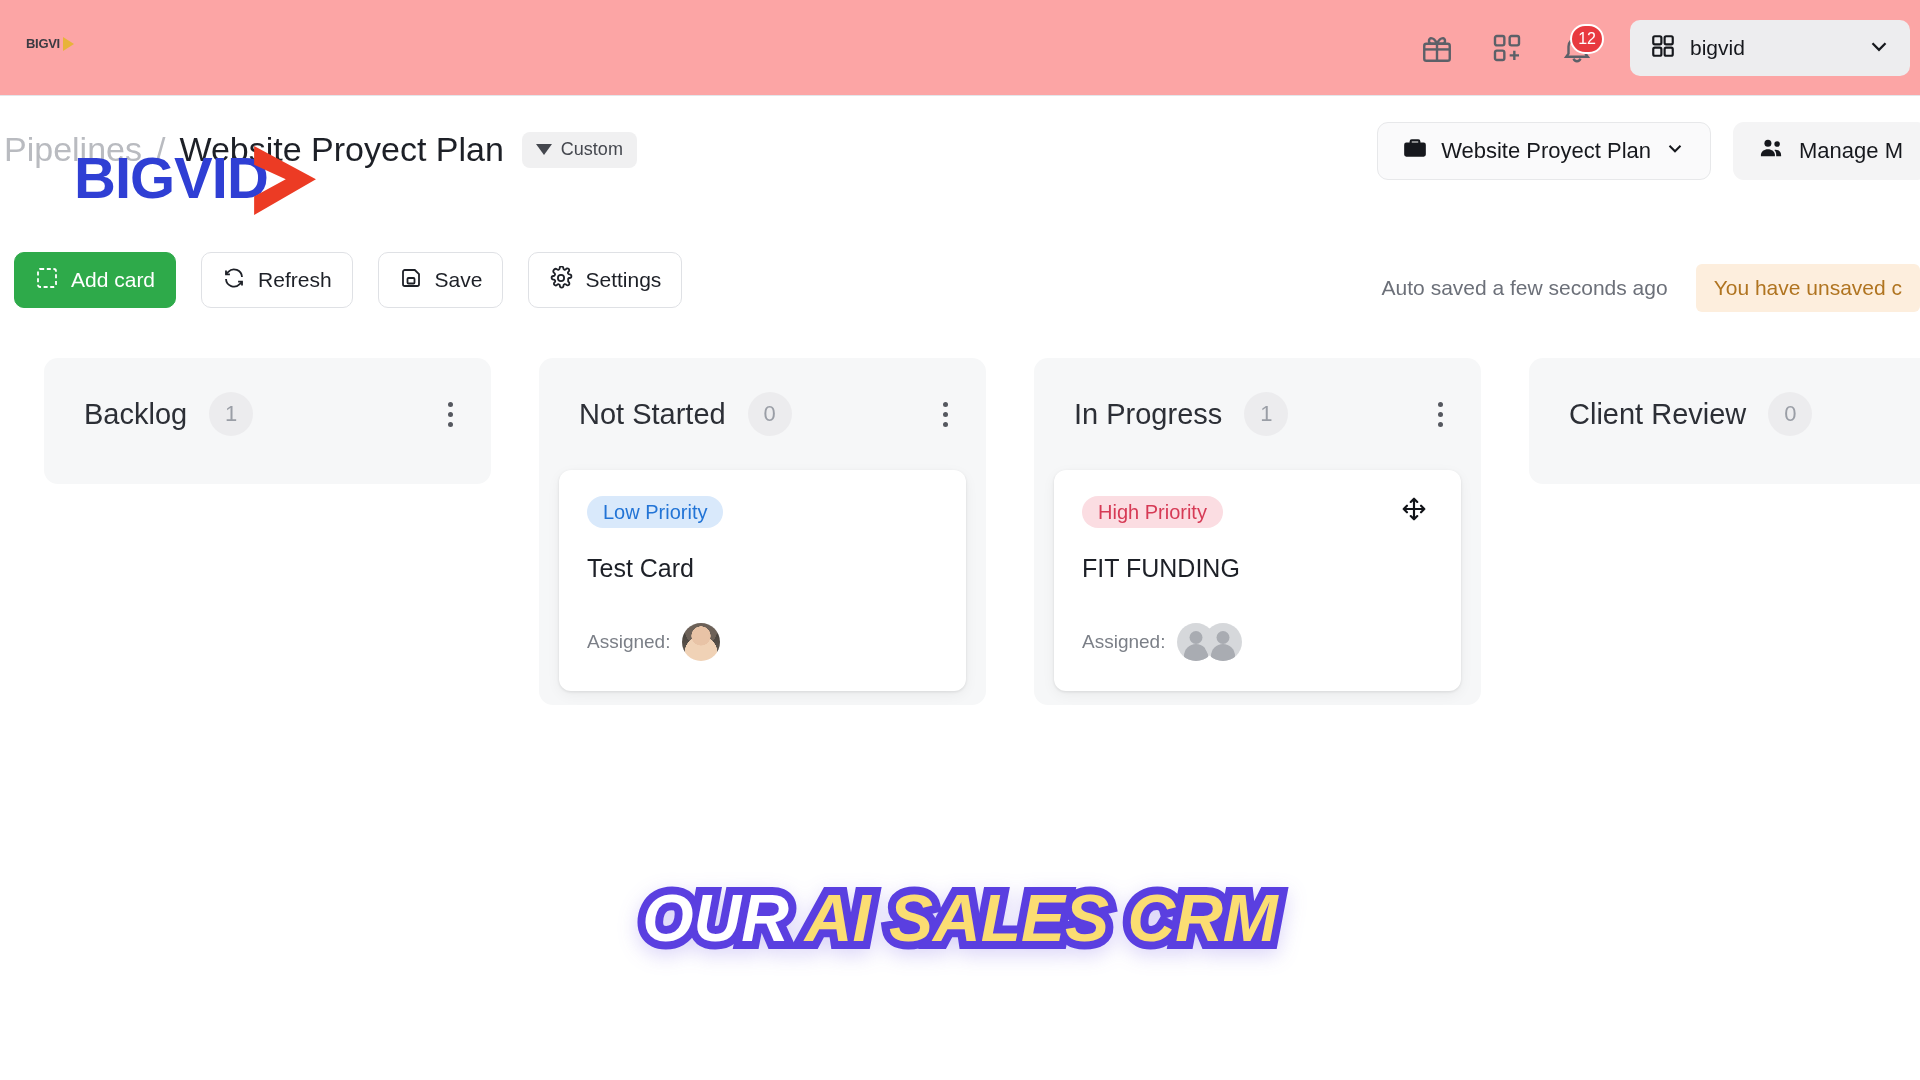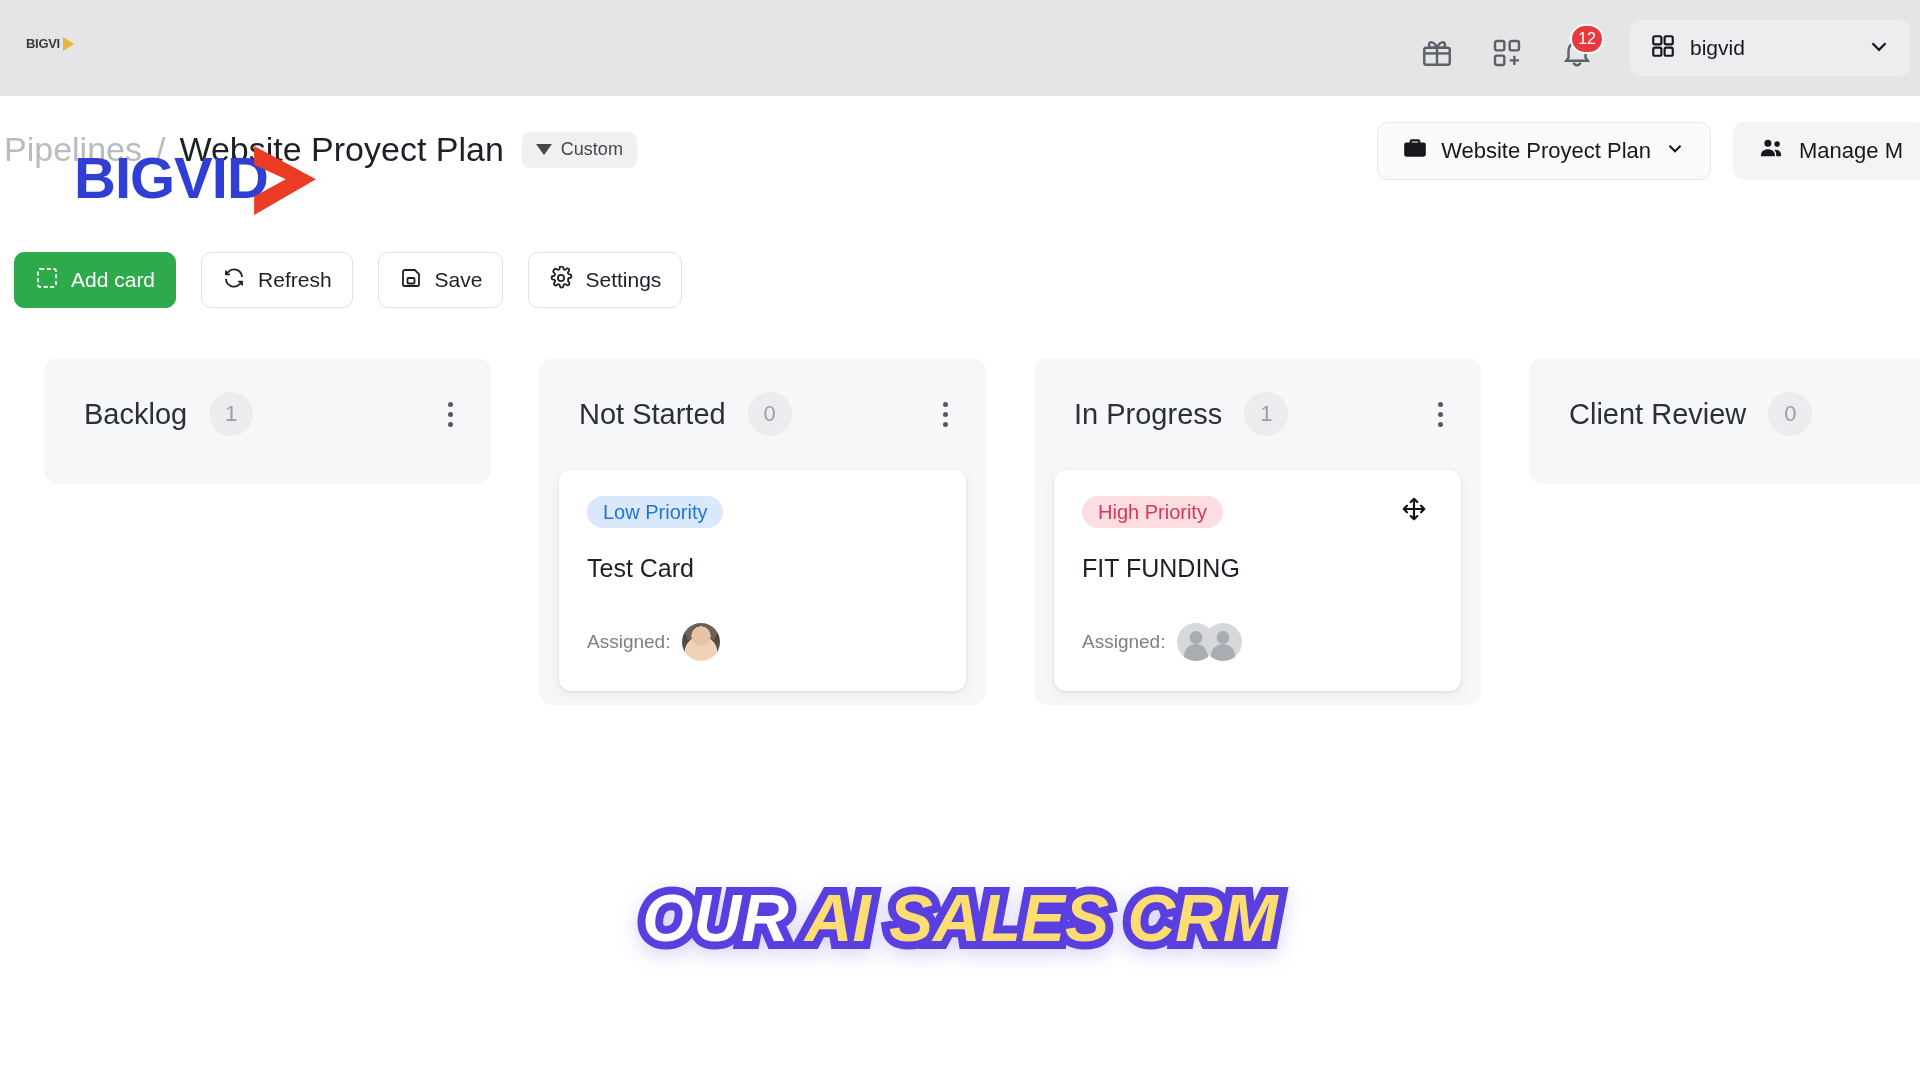--- a/index.html
+++ b/index.html
@@ -8,21 +8,21 @@
     background: #ffffff;
     font-family: "Liberation Sans", sans-serif;
     overflow: hidden;
     position: relative;
   }
 
   
   #topnav {
     position: absolute; top: 0; left: 0;
     width: 1920px; height: 96px;
-    background: #e5e5e5;
+    background: #fca5a5;
     border-bottom: 1px solid #e4e6ea;
     display: flex; align-items: center;
   }
   #brand-logo {
     position: absolute; left: 26px; top: 36px;
     display: flex; align-items: center; gap: 3px;
   }
   #brand-logo .bl-text {
     font-size: 13px; font-weight: bold; letter-spacing: -0.3px;
     color: #3b3b43;
@@ -35,21 +35,21 @@
   }
 
   #nav-right {
     position: absolute; right: 0px; top: 0;
     height: 96px;
     display: flex; align-items: center; gap: 28px;
     padding-right: 10px;
   }
   .nav-icon-btn {
     width: 42px; height: 42px;
-    display: flex; align-items: flex-end; justify-content: center;
+    display: flex; align-items: center; justify-content: center;
     position: relative; cursor: pointer;
   }
   .nav-icon-btn svg { display: block; }
   #bell-badge {
     position: absolute; top: -3px; right: -6px;
     min-width: 30px; height: 30px; padding: 0 6px;
     border-radius: 15px; background: #e8393f; color: #fff;
     font-size: 16px; font-weight: 500;
     display: flex; align-items: center; justify-content: center;
     border: 2px solid #fff;
@@ -409,20 +409,24 @@
       <span>
         <svg width="24" height="24" viewBox="0 0 24 24" fill="none" stroke="#1d2027" stroke-width="1.8">
           <circle cx="12" cy="12" r="3.1"></circle>
           <path d="M19.2 14.4a1.5 1.5 0 0 0 .3 1.6l.1.1a1.8 1.8 0 1 1-2.5 2.5l-.1-.1a1.5 1.5 0 0 0-1.6-.3 1.5 1.5 0 0 0-.9 1.4v.2a1.8 1.8 0 1 1-3.6 0v-.1a1.5 1.5 0 0 0-1-1.4 1.5 1.5 0 0 0-1.6.3l-.1.1a1.8 1.8 0 1 1-2.5-2.5l.1-.1a1.5 1.5 0 0 0 .3-1.6 1.5 1.5 0 0 0-1.4-.9H4.4a1.8 1.8 0 1 1 0-3.6h.1a1.5 1.5 0 0 0 1.4-1 1.5 1.5 0 0 0-.3-1.6l-.1-.1A1.8 1.8 0 1 1 8 3.3l.1.1a1.5 1.5 0 0 0 1.6.3h.1a1.5 1.5 0 0 0 .9-1.4v-.2a1.8 1.8 0 1 1 3.6 0v.1a1.5 1.5 0 0 0 .9 1.4 1.5 1.5 0 0 0 1.6-.3l.1-.1a1.8 1.8 0 1 1 2.5 2.5l-.1.1a1.5 1.5 0 0 0-.3 1.6v.1a1.5 1.5 0 0 0 1.4.9h.2a1.8 1.8 0 1 1 0 3.6h-.1a1.5 1.5 0 0 0-1.4.9z"></path>
         </svg>
       </span>
       <span>Settings</span>
     </div>
   </div>
 
+  <div id="toolbar-right">
+    <span id="autosave-text">Auto saved a few seconds ago</span>
+    <span id="unsaved-warning">You have unsaved c</span>
+  </div>
 </div>
 
 <div id="board">
     <div class="column">
       <div class="col-head">
         <span class="col-title">Backlog</span>
         <span class="col-count">1</span>
         <span class="col-menu">
           <i></i>
           <i></i>

